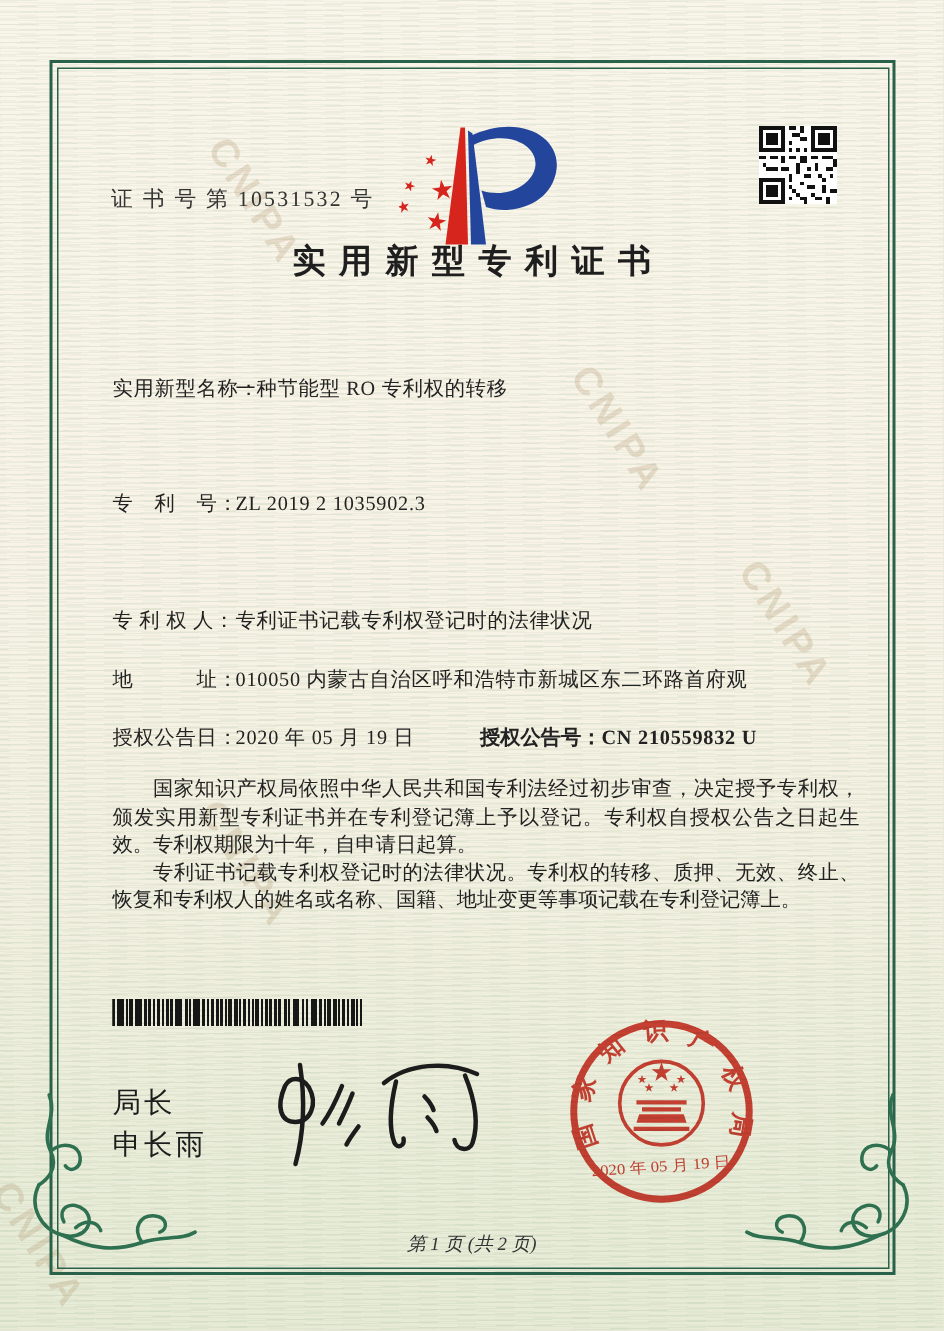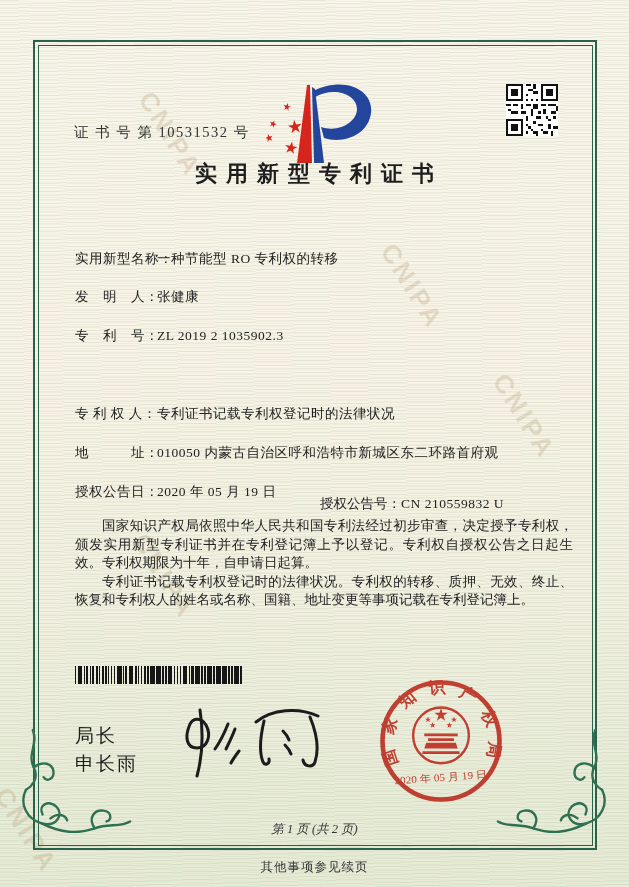--- a/index.html
+++ b/index.html
@@ -20,21 +20,21 @@
     transform:rotate(58deg);transform-origin:left top;white-space:nowrap;pointer-events:none;
   }
   .frame-outer{position:absolute;left:33px;top:40px;width:560px;height:806px;border:2.5px solid #2a614a;}
   .frame-inner{position:absolute;inset:2.5px;border:1px solid #2a614a;}
   .cert-no{position:absolute;left:74px;top:83px;font-size:14.5px;letter-spacing:1.5px;color:#333;margin-top:40px;}
   .title{position:absolute;left:0;right:0;top:159px;text-align:center;font-size:22px;font-weight:700;letter-spacing:9px;text-indent:9px;color:#1e1e1e;}
   .row{position:absolute;left:75px;right:56px;font-size:13.5px;line-height:17px;color:#222;white-space:nowrap;}
   .row .lab{display:inline-block;width:82px;letter-spacing:.5px;}
   .row .val{letter-spacing:.5px;}
   .addr2{position:absolute;left:157px;font-size:13.5px;letter-spacing:.5px;}
-  .pair2{position:absolute;left:245px;top:12px;}
+  .pair2{position:absolute;left:245px;top:0;font-weight:bold;}
   .body-text{position:absolute;left:75px;right:56px;top:517px;font-size:13.5px;line-height:18.6px;color:#222;text-align:justify;}
   .body-text p{margin:0;text-indent:2em;}
   .barcode{
     position:absolute;left:75px;top:666px;width:168px;height:18px;
     background:
       repeating-linear-gradient(90deg,#161616 0 1.5px,transparent 1.5px 3px),
       repeating-linear-gradient(90deg,#161616 0 1px,transparent 1px 5.5px),
       repeating-linear-gradient(90deg,transparent 0 4px,#161616 4px 6px,transparent 6px 13px);
   }
   .signoff{position:absolute;left:75px;top:722px;font-size:19px;line-height:28px;color:#1d1d1d;letter-spacing:2px;}
@@ -121,23 +121,20 @@
                M8,13h1v2h-1z M12,13h2v1h-2z M16,13h1v1h-1z M17,14h1v1h-1z M19,13h1v1h-1z
                M11,15h1v1h-1z M8,16h1v1h-1z M9,17h1v1h-1z M13,16h2v1h-2z M17,16h1v2h-1z M19,17h2v1h-2z
                M10,18h1v1h-1z M11,19h2v1h-2z M14,18h1v1h-1z M8,19h1v1h-1z M15,19h2v1h-2z M12,20h1v1h-1z M18,19h1v2h-1z"></path>
     </g>
   </svg>
 
   <div class="title">实用新型专利证书</div>
 
   <div class="row" style="top:250px">
     <span class="lab">实用新型名称：</span><span class="val">一种节能型 RO 专利权的转移</span>
-  </div>
-  <div class="row" style="top:288px">
-    <span class="lab">发　明　人：</span><span class="val">张健康</span>
   </div>
   <div class="row" style="top:327px">
     <span class="lab">专　利　号：</span><span class="val">ZL 2019 2 1035902.3</span>
   </div>
   <div class="row" style="top:405px">
     <span class="lab">专 利 权 人：</span><span class="val">专利证书记载专利权登记时的法律状况</span>
   </div>
   <div class="row" style="top:444px">
     <span class="lab">地　　　址：</span><span class="val">010050 内蒙古自治区呼和浩特市新城区东二环路首府观</span>
   </div>
@@ -190,15 +187,14 @@
       <use href="#sstar" transform="translate(56,47) scale(0.34)"></use>
       <use href="#sstar" transform="translate(84,47) scale(0.34)"></use>
       <use href="#sstar" transform="translate(61,53) scale(0.34)"></use>
       <use href="#sstar" transform="translate(79,53) scale(0.34)"></use>
       <path d="M52,62 h36 v3 h-36 z M56,67 h28 v3 h-28 z M54,72 h32 l2,6 h-36 z M50,81 h40 v3 h-40 z"></path>
     </g>
     <text x="70" y="113" text-anchor="middle" font-size="11" fill="#d2372b" textLength="100" lengthAdjust="spacingAndGlyphs" transform="rotate(-4 70 113)">2020 年 05 月 19 日</text>
   </svg>
 
   <div class="page-info">第 1 页 (共 2 页)</div>
-  <div class="note">其他事项参见续页</div>
 
 </div>
 
 </body></html>

